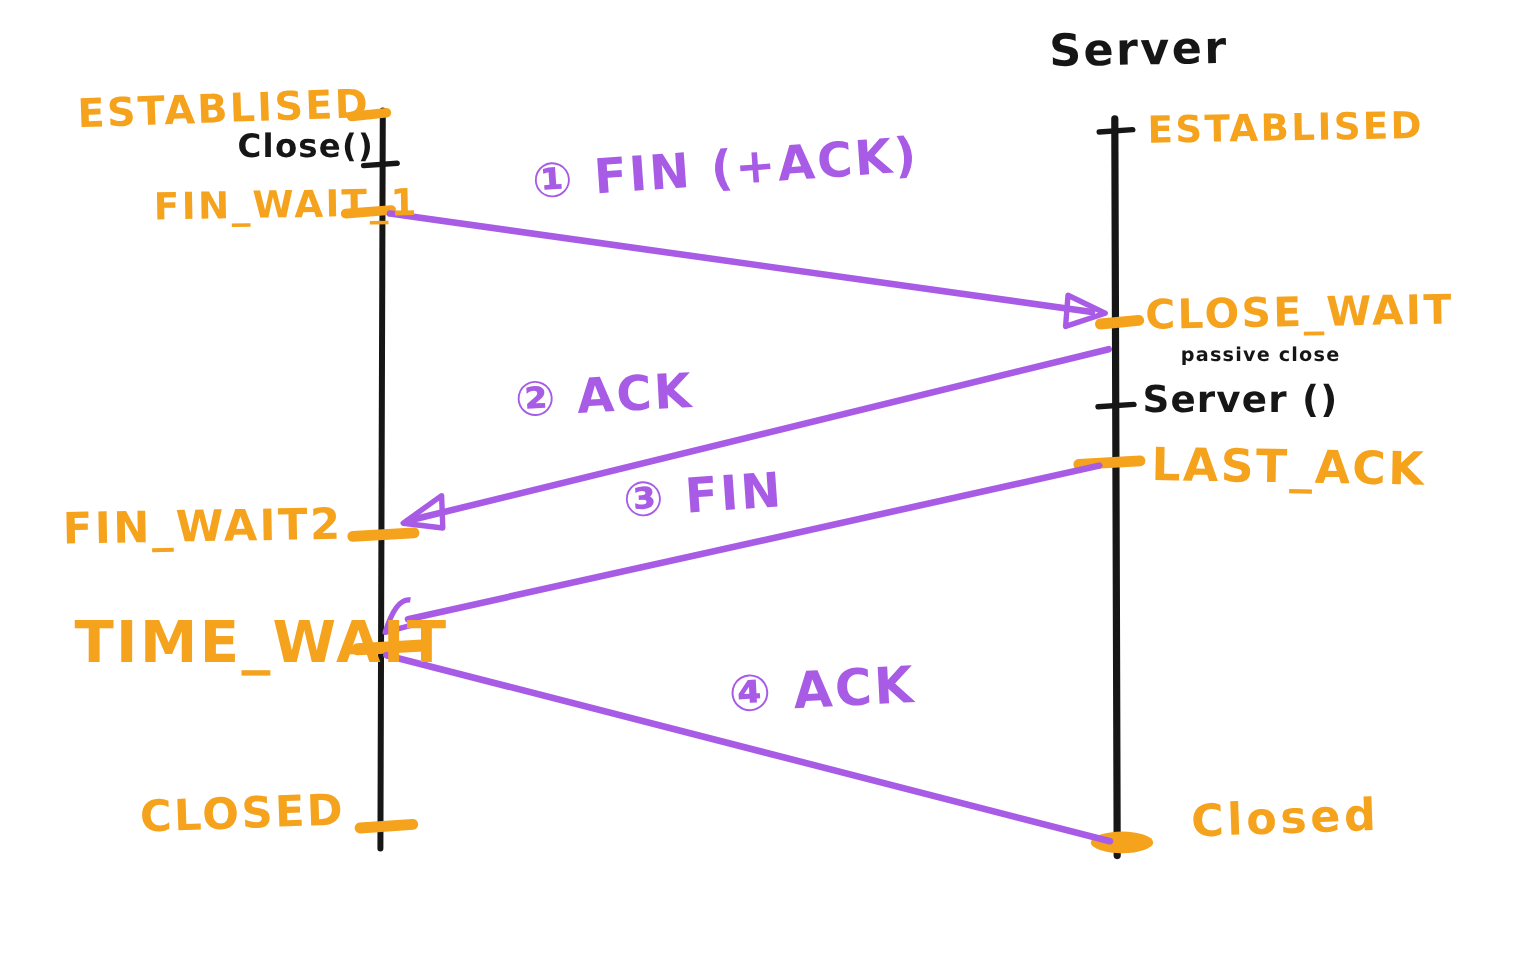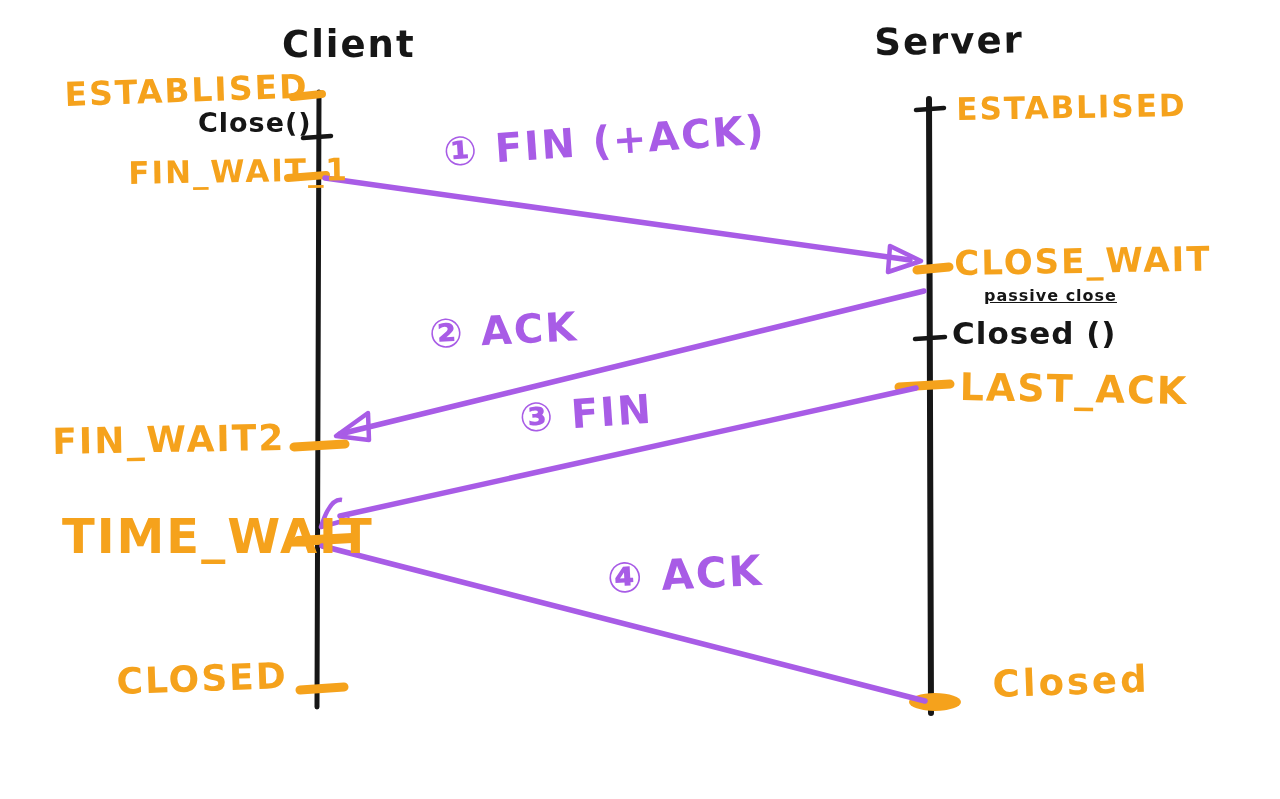--- a/index.html
+++ b/index.html
@@ -13,21 +13,21 @@
   }
   #wires { position: absolute; left: 0; top: 0; width: 1280px; height: 799px; }
   .lbl { position: absolute; white-space: nowrap; transform-origin: left top; line-height: 1; }
   .black  { color: #161616; font-weight: 600; }
   .orange { color: #F5A21C; font-weight: 700; letter-spacing: 2px; }
   .purple { color: #A85CE6; font-weight: 600; letter-spacing: 2px; }
 
   .title       { font-size: 37px; letter-spacing: 2px; }
   .state       { font-size: 33px; }
   .event       { font-size: 27px; letter-spacing: 1px; }
-  .note        { font-size: 16px; font-weight: 700; letter-spacing: 1px; text-decoration: underline; }
+  .note        { font-size: 16px; font-weight: 700; letter-spacing: 1px; }
   .msg         { font-size: 40px; }
 
   
   #client-title       { left: 282px; top: 26px; }
   #server-title       { left: 874px; top: 24px; transform: rotate(-1deg); }
 
   #client-established { left: 64px;  top: 78px;  transform: rotate(-2deg); }
   #client-close       { left: 198px; top: 109px; }
   #client-fin-wait-1  { left: 128px; top: 158px; font-size: 31px; transform: rotate(-1deg); }
   #client-fin-wait-2  { left: 52px;  top: 424px; font-size: 36px; transform: rotate(-1deg); }
@@ -75,34 +75,33 @@
 
     <path d="M924,291 L340,434" stroke="#A85CE6" stroke-width="5.5" stroke-linecap="round" fill="none"></path>
     <path d="M368,413 L336,436 L369,440 Z" stroke="#A85CE6" stroke-width="4.5" stroke-linejoin="round" fill="none"></path>
 
     <path d="M916,388 L340,516" stroke="#A85CE6" stroke-width="5.5" stroke-linecap="round" fill="none"></path>
     <path d="M342,500 Q330,498 321,527 L350,519" stroke="#A85CE6" stroke-width="4.5" stroke-linejoin="round" fill="none"></path>
 
     <path d="M322,546 L925,701" stroke="#A85CE6" stroke-width="5.5" stroke-linecap="round" fill="none"></path>
   </svg>
 
-  <div class="lbl black title" id="client-title">Client</div>
   <div class="lbl black title" id="server-title">Server</div>
 
   <div class="lbl orange state" id="client-established">ESTABLISED</div>
   <div class="lbl black event" id="client-close">Close()</div>
   <div class="lbl orange state" id="client-fin-wait-1">FIN_WAIT_1</div>
   <div class="lbl orange state" id="client-fin-wait-2">FIN_WAIT2</div>
   <div class="lbl orange state" id="client-time-wait">TIME_WAIT</div>
   <div class="lbl orange state" id="client-closed">CLOSED</div>
 
   <div class="lbl orange state" id="server-established">ESTABLISED</div>
   <div class="lbl orange state" id="server-close-wait">CLOSE_WAIT</div>
   <div class="lbl black note" id="server-passive">passive close</div>
-  <div class="lbl black event" id="server-close">Closed ()</div>
+  <div class="lbl black event" id="server-close">Server ()</div>
   <div class="lbl orange state" id="server-last-ack">LAST_ACK</div>
   <div class="lbl orange state" id="server-closed">Closed</div>
 
   <div class="lbl purple msg" id="msg-1">① FIN (+ACK)</div>
   <div class="lbl purple msg" id="msg-2">② ACK</div>
   <div class="lbl purple msg" id="msg-3">③ FIN</div>
   <div class="lbl purple msg" id="msg-4">④ ACK</div>
 </div>
 
 </body></html>

